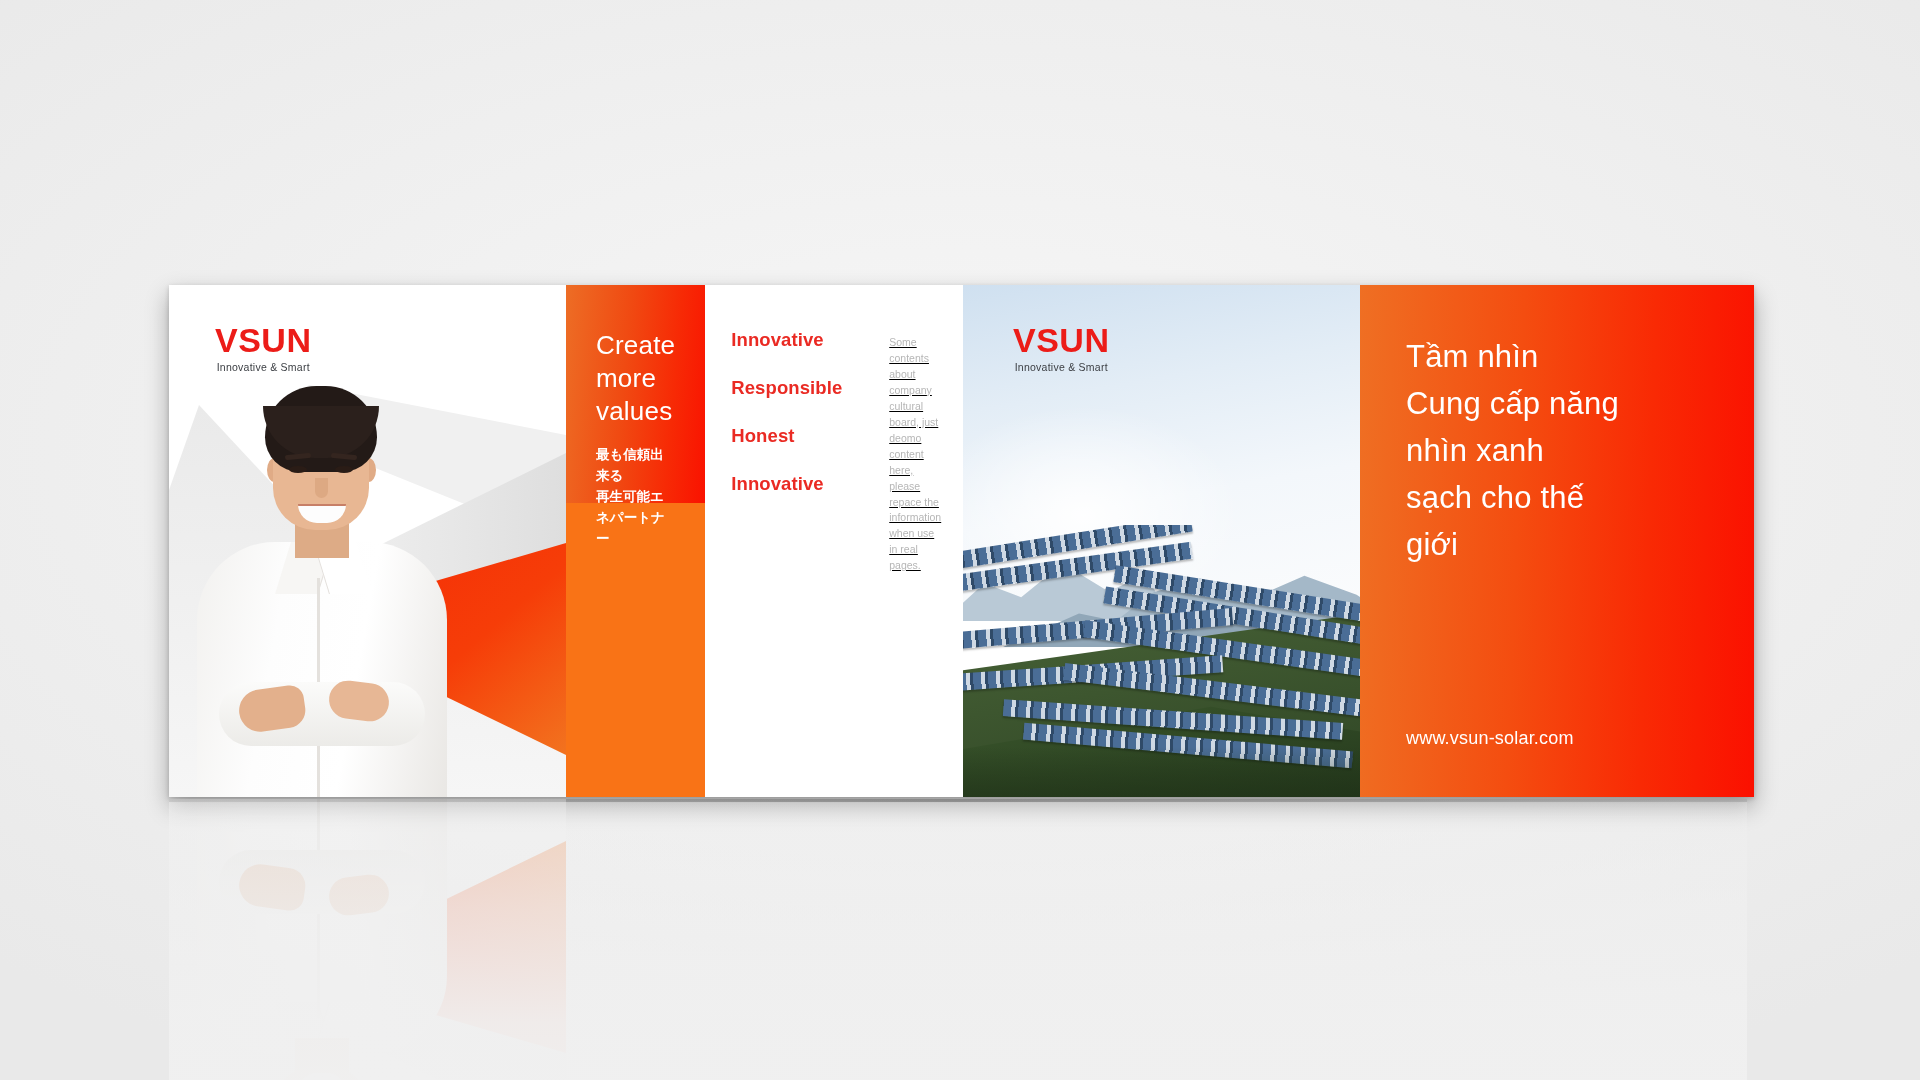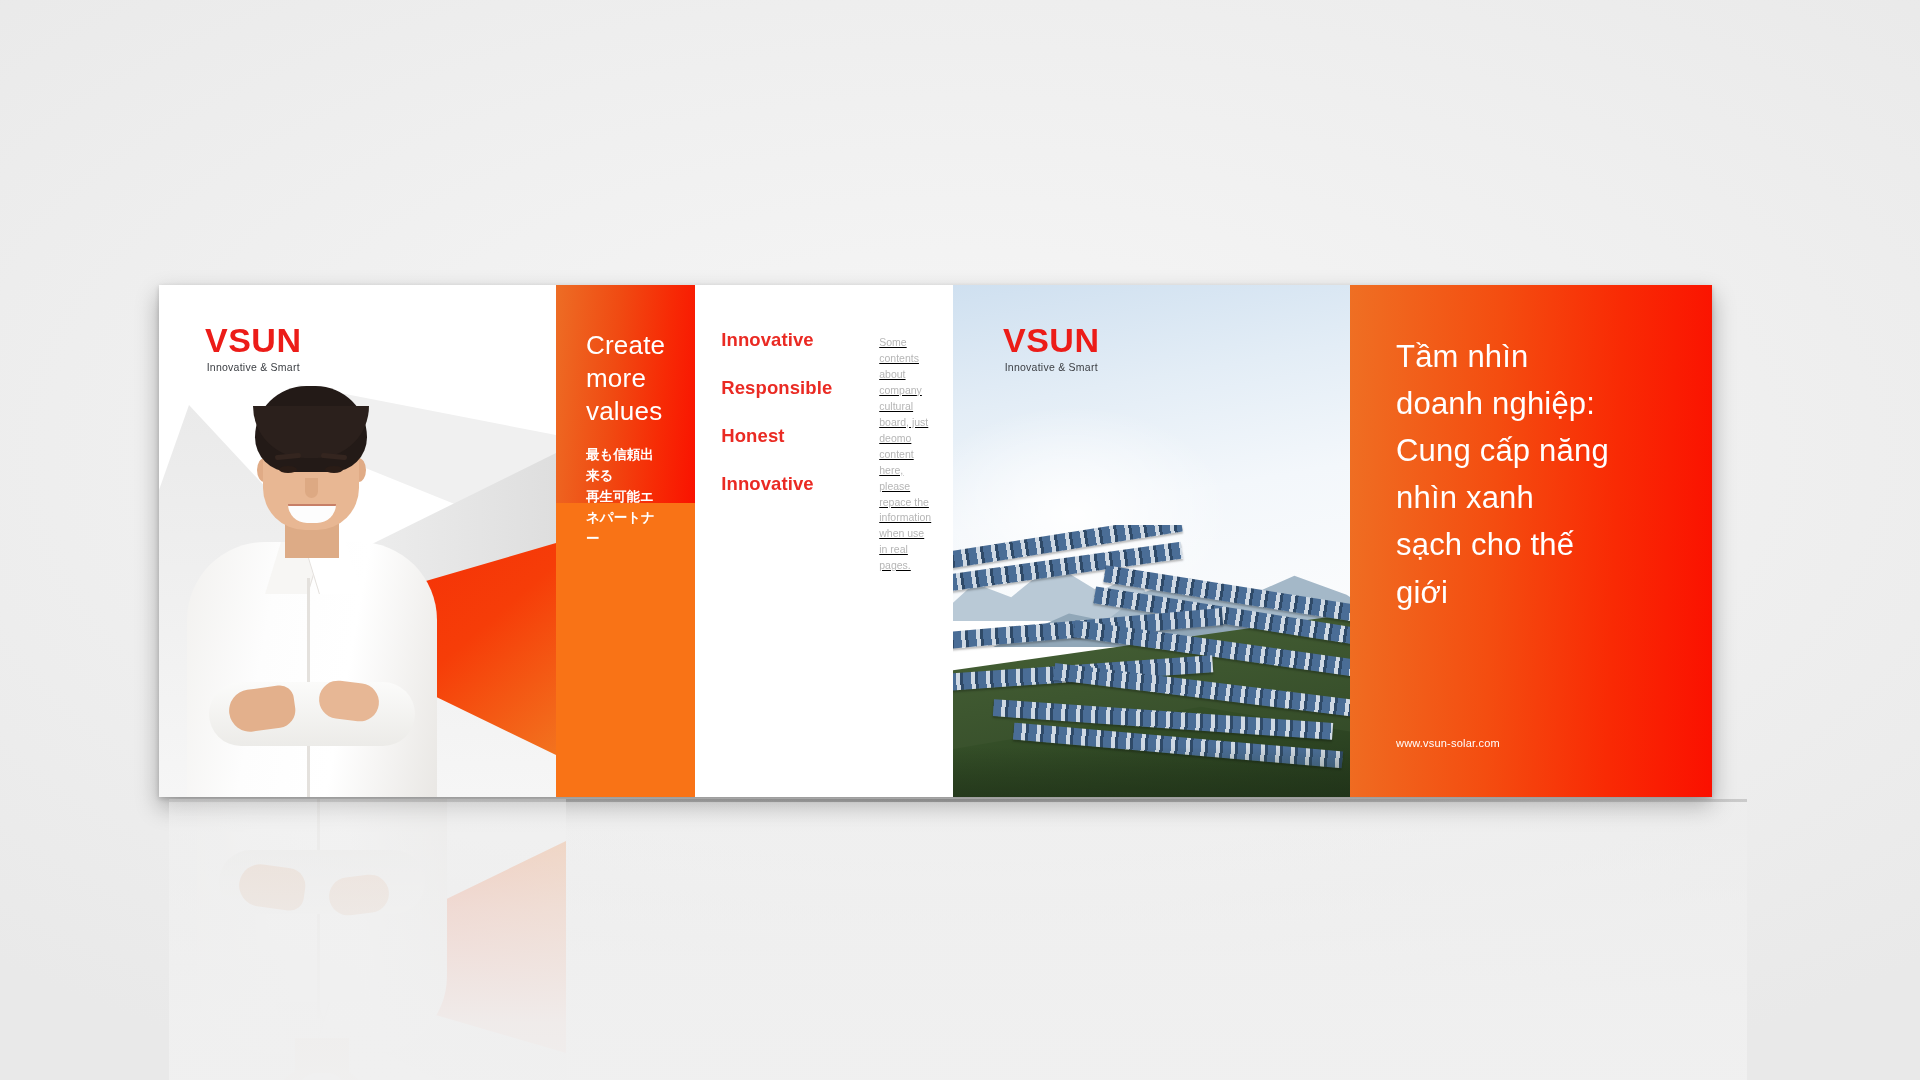--- a/index.html
+++ b/index.html
@@ -12,21 +12,21 @@
 
   
   #backdrop{
     position:absolute;inset:0;
     background:
       radial-gradient(ellipse 1400px 700px at 50% 42%, #f7f7f7 0%, #efefef 58%, #e9e9e9 100%);
   }
 
   
   #card-wrap{
-    position:absolute;left:159px;top:285px;width:1553px;height:512px;
+    position:absolute;left:169px;top:285px;width:1553px;height:512px;padding-left:32px;
   }
   #card{
     position:absolute;inset:0;
     display:flex;
     box-shadow:0 10px 22px rgba(0,0,0,.30), 0 2px 5px rgba(0,0,0,.18);
     background:#fff;
     overflow:hidden;
   }
 
   
@@ -95,21 +95,21 @@
   .ref{position:absolute;left:0;right:0;bottom:0;height:50px;background:linear-gradient(180deg,rgba(0,0,0,0),rgba(30,48,22,.55));}
   .logo-photo{position:absolute;left:50px;top:38px;z-index:9;}
 
   
   .panel-vision{
     position:relative;flex:1;height:100%;box-sizing:border-box;
     background:linear-gradient(92deg,#ef6f23 0%,#f44d10 40%,#f92a04 72%,#fb1000 100%);
     padding:48px 46px 0 46px;
   }
   .vision-head{color:#fff;font-size:31px;line-height:1.52;font-weight:400;letter-spacing:.2px;}
-  .vision-url{position:absolute;left:46px;bottom:48px;color:#fff;font-size:11px;letter-spacing:.2px;}
+  .vision-url{position:absolute;left:46px;bottom:48px;color:#fff;font-size:18px;letter-spacing:.2px;}
 
   
   #reflection{
     position:absolute;left:169px;top:799px;width:1578px;height:330px;
     overflow:hidden;pointer-events:none;
   }
   #refl-inner{
     position:absolute;left:0;top:0;width:1578px;height:512px;
     transform:scaleY(-1);transform-origin:top left;
     margin-top:512px;
@@ -234,21 +234,20 @@
 
       <div class="logo-blk logo-photo">
         <div class="logo-word">VSUN</div>
         <div class="logo-sub">Innovative &amp; Smart</div>
       </div>
     </div>
 
     <div class="panel-vision">
       <div class="vision-head">
         <div>Tầm nhìn</div>
-        <div>doanh nghiệp:</div>
         <div>Cung cấp năng</div>
         <div>nhìn xanh</div>
         <div>sạch cho thế</div>
         <div>giới</div>
       </div>
       <div class="vision-url">www.vsun-solar.com</div>
     </div>
 
   </div>
 </div>

